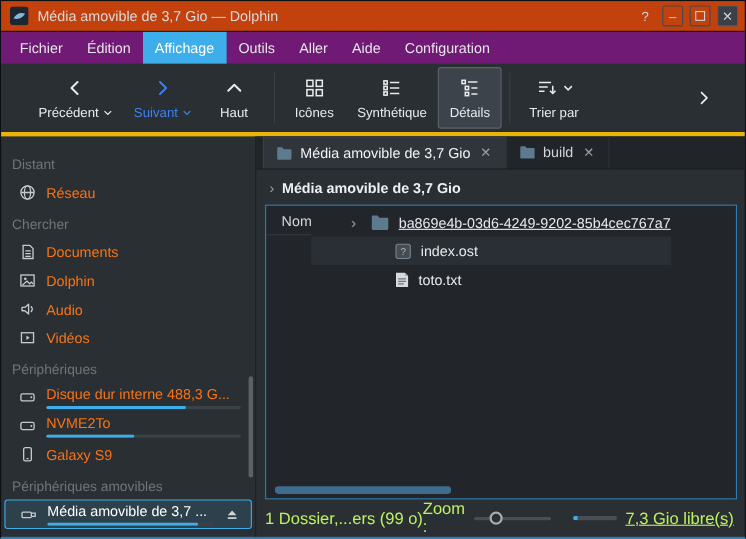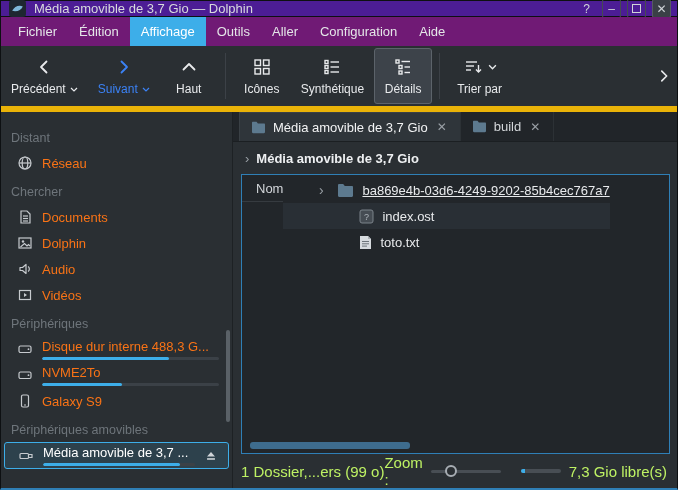--- a/index.html
+++ b/index.html
@@ -3,39 +3,39 @@
 <meta charset="utf-8">
 <style>
   * { margin:0; padding:0; box-sizing:border-box; }
   html,body { width:678px; height:490px; overflow:hidden; }
   body { font-family:"Liberation Sans","DejaVu Sans",sans-serif; background:#101316; color:#e8eaec; }
 
   .window { width:678px; height:490px; display:flex; flex-direction:column;
             background:#2a2f33; border:1px solid #0d1012; border-bottom:2px solid #2f7fb6; }
 
   
-  .titlebar { height:16px; flex:0 0 auto; background:#4c1d95; display:flex; align-items:center;
+  .titlebar { height:28px; flex:0 0 auto; background:#c2410c; display:flex; align-items:center;
               padding:0 6px 0 8px; gap:8px; border-bottom:1px solid #0d1012; }
   .app-icon { width:17px; height:17px; flex:0 0 auto; }
   .title-text { font-size:13px; color:#d8dbde; white-space:nowrap; }
   .win-buttons { margin-left:auto; display:flex; align-items:center; gap:6px; }
   .win-btn { width:19px; height:19px; display:flex; align-items:center; justify-content:center;
              font-size:12px; color:#cfd4d8; border:1px solid transparent; border-radius:2px; }
   .win-btn.boxed { border-color:#454b51; }
   .win-btn.close { background:#3a4046; border-color:#565c62; }
   .max-glyph { width:9px; height:9px; border:1px solid #cfd4d8; display:block; }
 
   
   .menubar { height:29px; flex:0 0 auto; display:flex; align-items:stretch; padding:0 6px; background:#701a75; }
   .menu-item { display:flex; align-items:center; padding:0 11px; font-size:13px; color:#e4e6e8; }
   .menu-item.active { background:#3daee9; color:#ffffff; }
 
   
-  .toolbar { height:66px; flex:0 0 auto; display:flex; align-items:center; padding:0 0;
-             background:#2a2f33; border-bottom:6px solid #eab308;justify-content:flex-end; }
+  .toolbar { height:66px; flex:0 0 auto; display:flex; align-items:center; padding:0 24px;
+             background:#2a2f33; border-bottom:4px solid #eab308;justify-content:flex-end; }
   .tbtn { display:flex; flex-direction:column; align-items:center; justify-content:center; gap:4px;
           min-width:58px; height:56px; padding:4px 9px; border-radius:3px; color:#e8eaec;
           border:1px solid transparent; }
   .tbtn .iconrow { display:flex; align-items:center; gap:5px; height:22px; }
   .tbtn .lblrow { display:flex; align-items:center; gap:4px; font-size:12px; }
   .tbtn.disabled { color:#3b82f6; }
   .tbtn.pressed { background:#3d434a; border-color:#5c636a; }
   .tsep { width:1px; height:46px; background:#3c4147; margin:0 7px; flex:0 0 auto; }
   .overflow-btn { margin-left:auto; display:flex; align-items:center; justify-content:center;
                   width:26px; height:46px; color:#e8eaec; }
@@ -97,21 +97,21 @@
   .sb-summary { white-space:nowrap; }
   .sb-spacer { flex:1; }
   .zoom-label { margin-right:8px; }
   .zoom-slider { position:relative; width:110px; height:16px; margin-right:20px; }
   .zoom-track { position:absolute; top:7px; left:0; right:0; height:3px; background:#484e54; border-radius:2px; }
   .zoom-thumb { position:absolute; top:2px; width:12px; height:12px; border-radius:50%;
                 background:#2a2f33; border:2px solid #a7adb3; }
   .free-track { width:62px; height:4px; background:#484e54; border-radius:2px; overflow:hidden;
                 margin-right:8px; }
   .free-fill { display:block; height:100%; background:#3daee9; }
-  .sb-free { white-space:nowrap; }
+  .sb-free { white-space:nowrap;text-decoration:underline; }
 
   svg { display:block; }
 </style>
 </head>
 <body>
 
 <div class="window">
 
   <div class="titlebar">
     <span class="app-icon">
@@ -130,22 +130,22 @@
       <span class="win-btn close">✕</span>
     </span>
   </div>
 
   <div class="menubar">
     <div class="menu-item">Fichier</div>
     <div class="menu-item">Édition</div>
     <div class="menu-item active">Affichage</div>
     <div class="menu-item">Outils</div>
     <div class="menu-item">Aller</div>
+    <div class="menu-item">Aide</div>
     <div class="menu-item">Configuration</div>
-    <div class="menu-item">Aide</div>
   </div>
 
   <div class="toolbar">
     <div class="tbtn">
       <span class="iconrow">
         <svg width="18" height="18" viewBox="0 0 18 18">
             <path d="M11.5 3.5 L6 9 L11.5 14.5" fill="none" stroke="currentColor" stroke-width="1.8" stroke-linecap="round" stroke-linejoin="round"></path>
           </svg>
       </span>
       <span class="lblrow">

